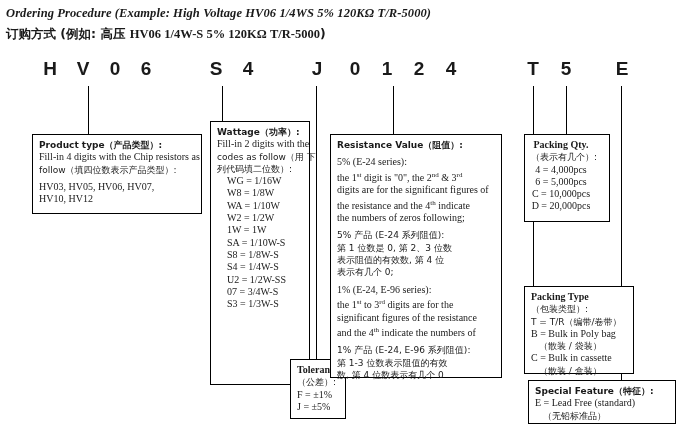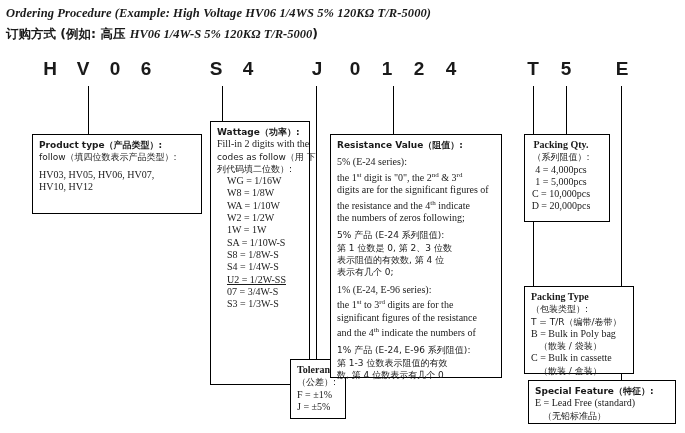--- a/index.html
+++ b/index.html
@@ -30,21 +30,20 @@
     position: absolute;
     left: 6px;
     top: 26px;
     font-family: "DejaVu Sans", sans-serif;
     font-weight: bold;
     font-size: 12.5px;
   }
   .title-cn .lat {
     font-family: "Liberation Serif", serif;
     font-weight: bold;
-    font-style: italic;
   }
 
   
   .code-row {
     position: absolute;
     left: 0;
     top: 58px;
     width: 685px;
     height: 26px;
   }
@@ -127,40 +126,41 @@
   <div class="vline" style="left:393px; top:86px; height:48px;"></div>
 
   <div class="vline" style="left:566px; top:86px; height:48px;"></div>
 
   <div class="vline" style="left:533px; top:86px; height:200px;"></div>
 
   <div class="vline" style="left:621px; top:86px; height:294px;"></div>
 
   <div class="box" style="left:32px; top:134px; width:170px; height:80px;">
     <div class="ln b cn">Product type（产品类型）:</div>
+    <div class="ln">Fill-in 4 digits with the Chip resistors as</div>
     <div class="ln cn">follow（填四位数表示产品类型）:</div>
     <div class="ln gap"></div>
     <div class="ln">HV03, HV05, HV06, HV07,</div>
     <div class="ln">HV10, HV12</div>
   </div>
 
   <div class="box" style="left:210px; top:121px; width:100px; height:264px;">
     <div class="ln b cn">Wattage（功率）:</div>
     <div class="ln">Fill-in 2 digits with the</div>
     <div class="ln cn">codes as follow（用 下</div>
     <div class="ln cn">列代码填二位数）:</div>
     <div class="ln" style="padding-left:10px;">WG = 1/16W</div>
     <div class="ln" style="padding-left:10px;">W8 = 1/8W</div>
     <div class="ln" style="padding-left:10px;">WA = 1/10W</div>
     <div class="ln" style="padding-left:10px;">W2 = 1/2W</div>
     <div class="ln" style="padding-left:10px;">1W = 1W</div>
     <div class="ln" style="padding-left:10px;">SA = 1/10W-S</div>
     <div class="ln" style="padding-left:10px;">S8 = 1/8W-S</div>
     <div class="ln" style="padding-left:10px;">S4 = 1/4W-S</div>
-    <div class="ln" style="padding-left:10px;text-decoration:underline;">U2 = 1/2W-SS</div>
+    <div class="ln" style="padding-left:10px;">U2 = 1/2W-SS</div>
     <div class="ln" style="padding-left:10px;">07 = 3/4W-S</div>
     <div class="ln" style="padding-left:10px;">S3 = 1/3W-S</div>
   </div>
 
   <div class="box center" style="left:290px; top:359px; width:56px; height:60px;">
     <div class="ln b">Tolerance</div>
     <div class="ln cn">（公差）:</div>
     <div class="ln">F  = ±1%</div>
     <div class="ln">J  = ±5%</div>
   </div>
@@ -186,23 +186,23 @@
     <div class="ln">significant figures of the resistance</div>
     <div class="ln">and the 4<sup>th</sup> indicate the numbers of</div>
     <div class="ln gap"></div>
     <div class="ln cn">1% 产品 (E-24, E-96 系列阻值):</div>
     <div class="ln cn">第 1-3 位数表示阻值的有效</div>
     <div class="ln cn">数, 第 4 位数表示有几个 0</div>
   </div>
 
   <div class="box center" style="left:524px; top:134px; width:86px; height:88px;">
     <div class="ln b">Packing Qty.</div>
-    <div class="ln cn">（系列阻值）:</div>
+    <div class="ln cn">（表示有几个）:</div>
     <div class="ln">4 = 4,000pcs</div>
-    <div class="ln">1 = 5,000pcs</div>
+    <div class="ln">6 = 5,000pcs</div>
     <div class="ln">C = 10,000pcs</div>
     <div class="ln">D = 20,000pcs</div>
   </div>
 
   <div class="box" style="left:524px; top:286px; width:110px; height:88px;">
     <div class="ln b">Packing Type</div>
     <div class="ln cn">（包装类型）:</div>
     <div class="ln cn">T = T/R（编带/卷带）</div>
     <div class="ln">B = Bulk in Poly bag</div>
     <div class="ln cn" style="padding-left:8px;">（散装 / 袋装）</div>

